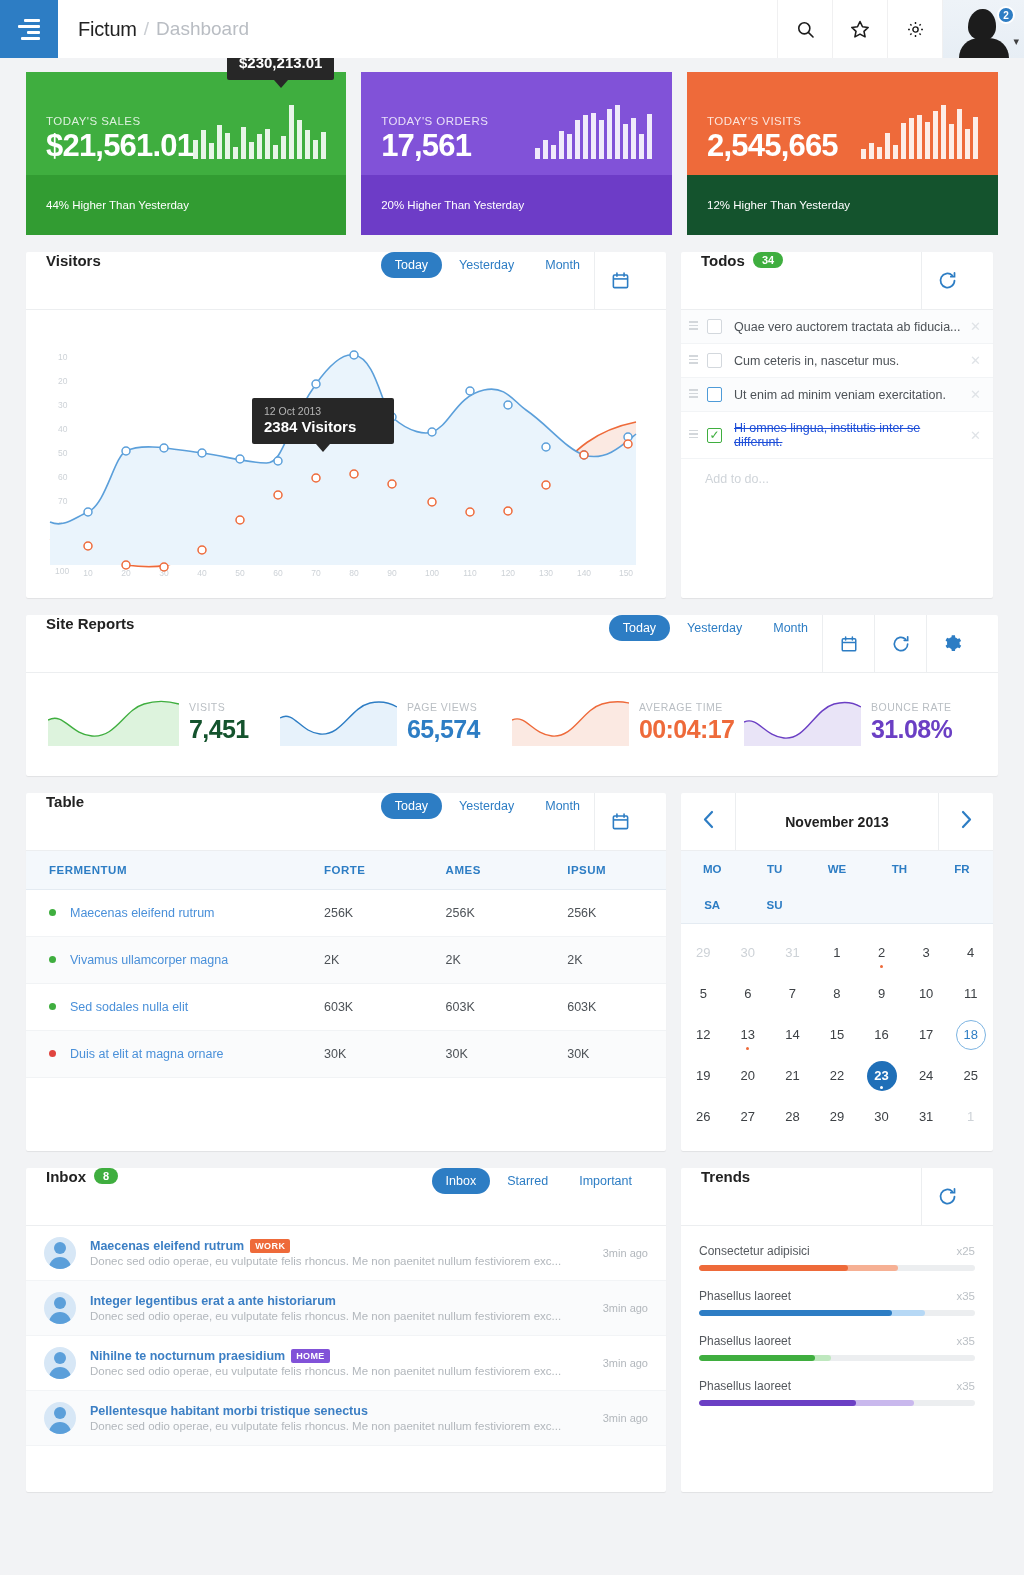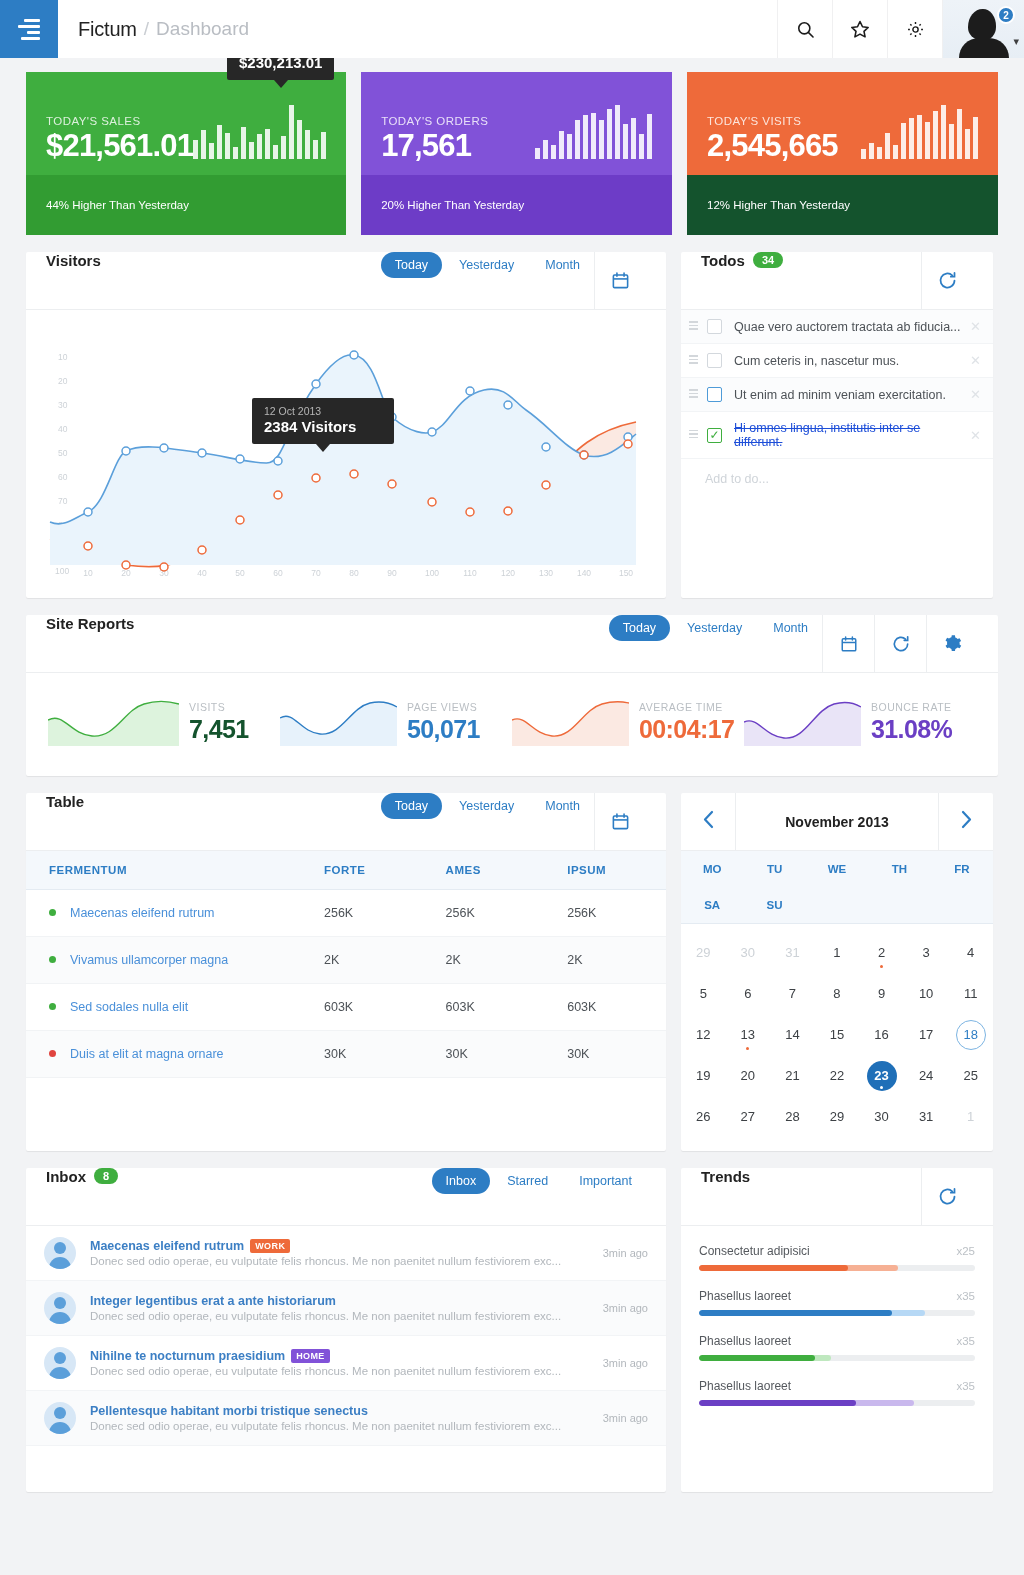--- a/index.html
+++ b/index.html
@@ -591,21 +591,21 @@
             <div class="rvalue" style="color:#14532d">7,451</div>
           </span>
         </div>
         <div class="report">
           <svg width="117" height="46" viewBox="0 0 117 46">
             <path d="M0,18 C14,10 20,32 40,34 C62,36 70,8 90,3 C104,0 112,4 117,7 L117,46 L0,46 Z" fill="#e7f2fb"></path>
             <path d="M0,18 C14,10 20,32 40,34 C62,36 70,8 90,3 C104,0 112,4 117,7" fill="none" stroke="#2d7dc4" stroke-width="1.4"></path>
           </svg>
           <span class="rmeta">
             <span class="rlabel">PAGE VIEWS</span>
-            <div class="rvalue" style="color:#2d7dc4">50,071</div>
+            <div class="rvalue" style="color:#2d7dc4">65,574</div>
           </span>
         </div>
         <div class="report">
           <svg width="117" height="46" viewBox="0 0 117 46">
             <path d="M0,20 C14,14 20,34 40,36 C62,38 70,10 90,4 C104,0 112,2 117,3 L117,46 L0,46 Z" fill="#fbe9e2"></path>
             <path d="M0,20 C14,14 20,34 40,36 C62,38 70,10 90,4 C104,0 112,2 117,3" fill="none" stroke="#ee6a3a" stroke-width="1.4"></path>
           </svg>
           <span class="rmeta">
             <span class="rlabel">AVERAGE TIME</span>
             <div class="rvalue" style="color:#ee6a3a">00:04:17</div>

